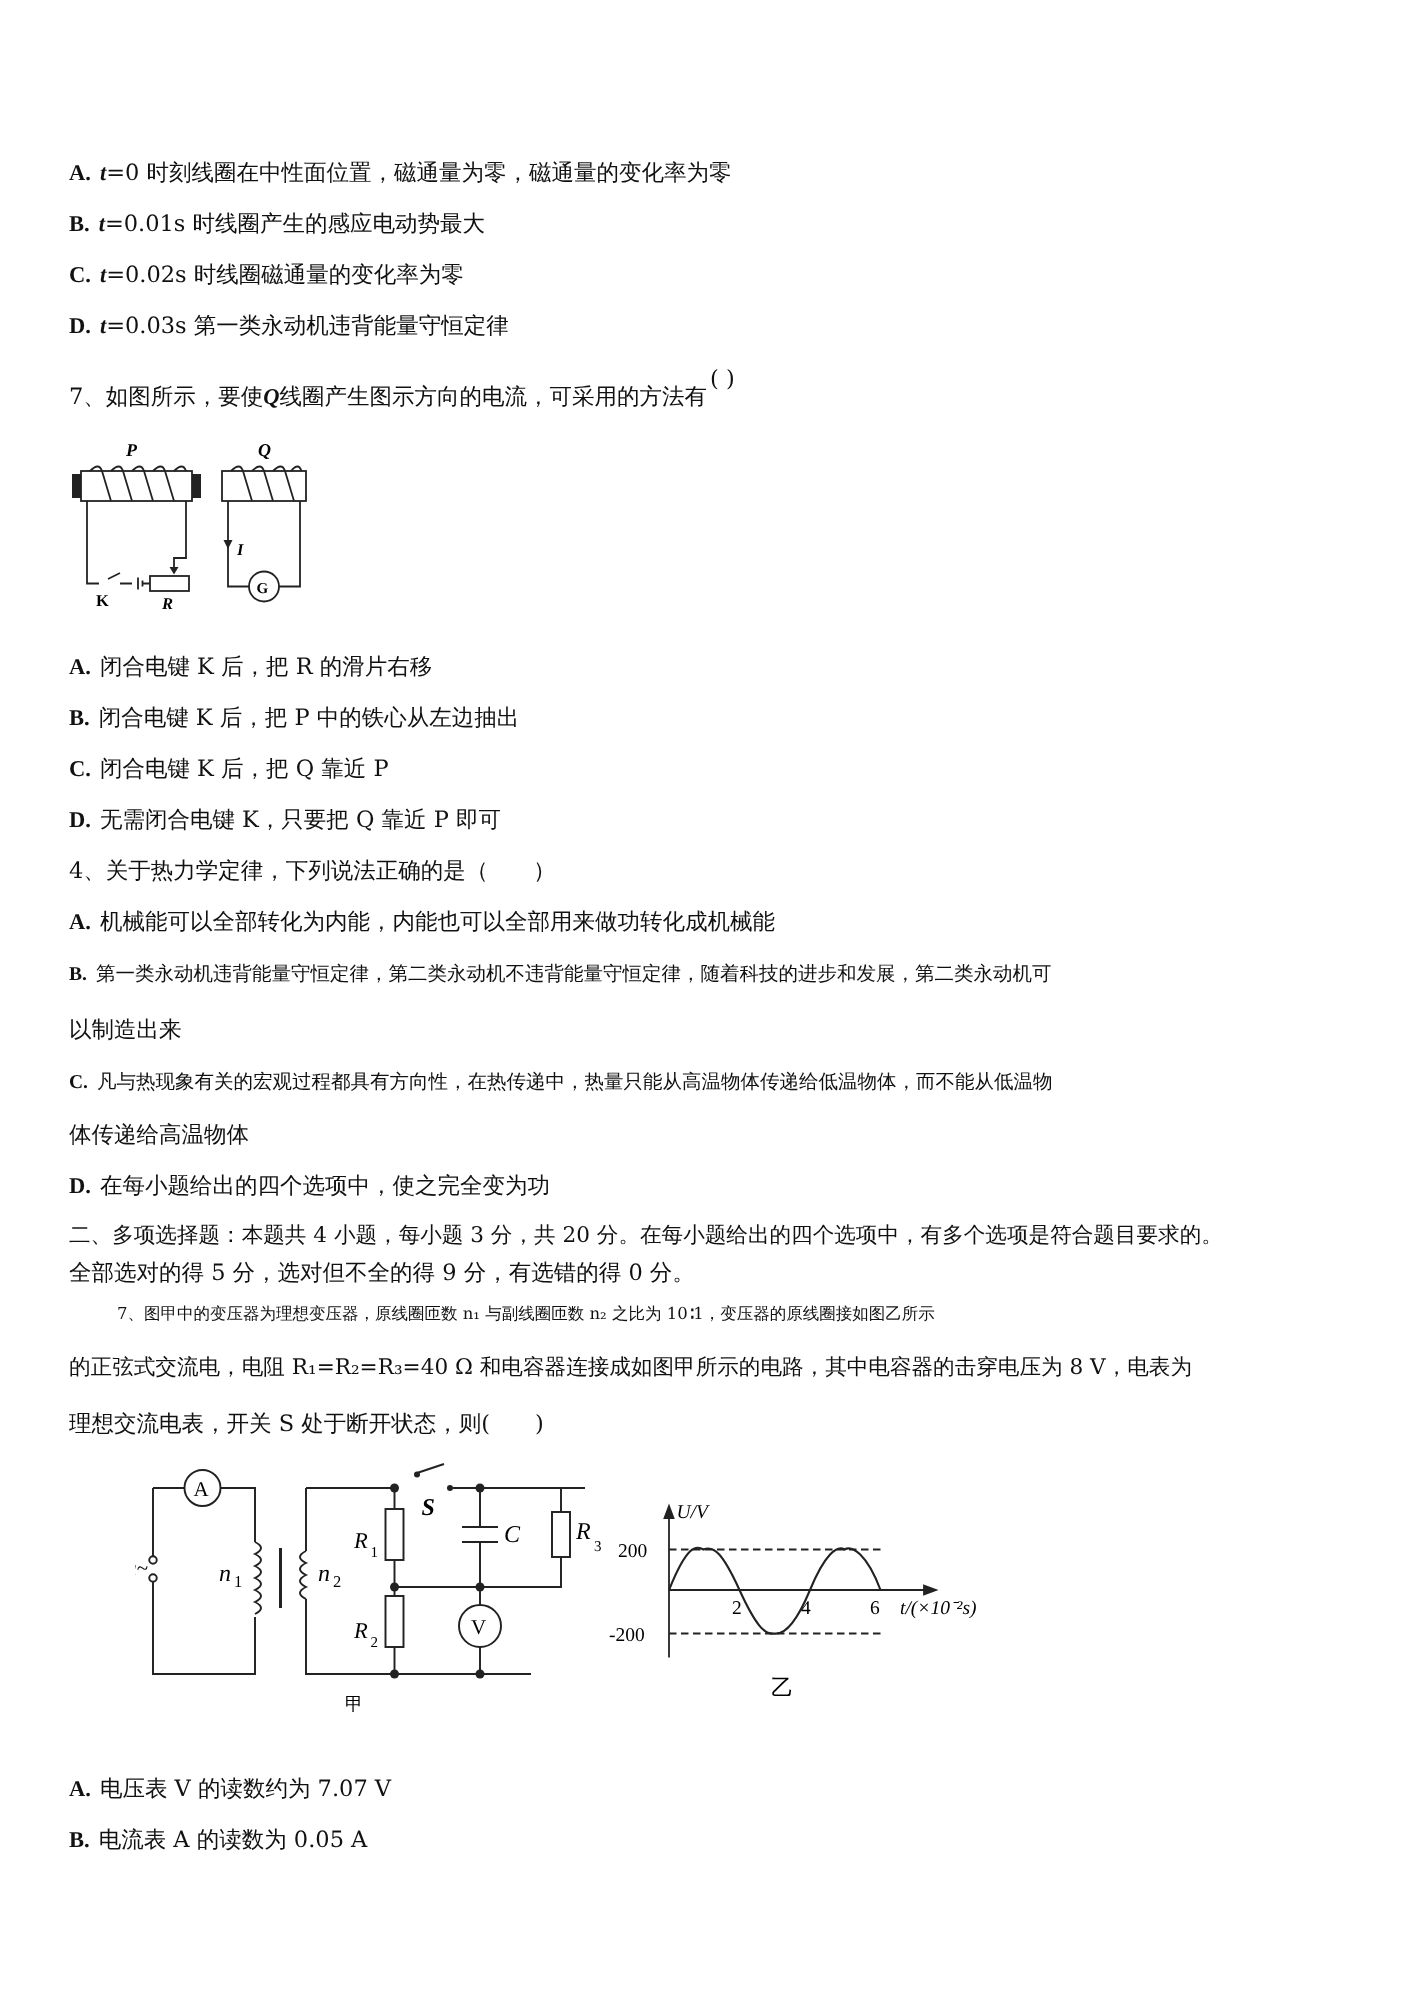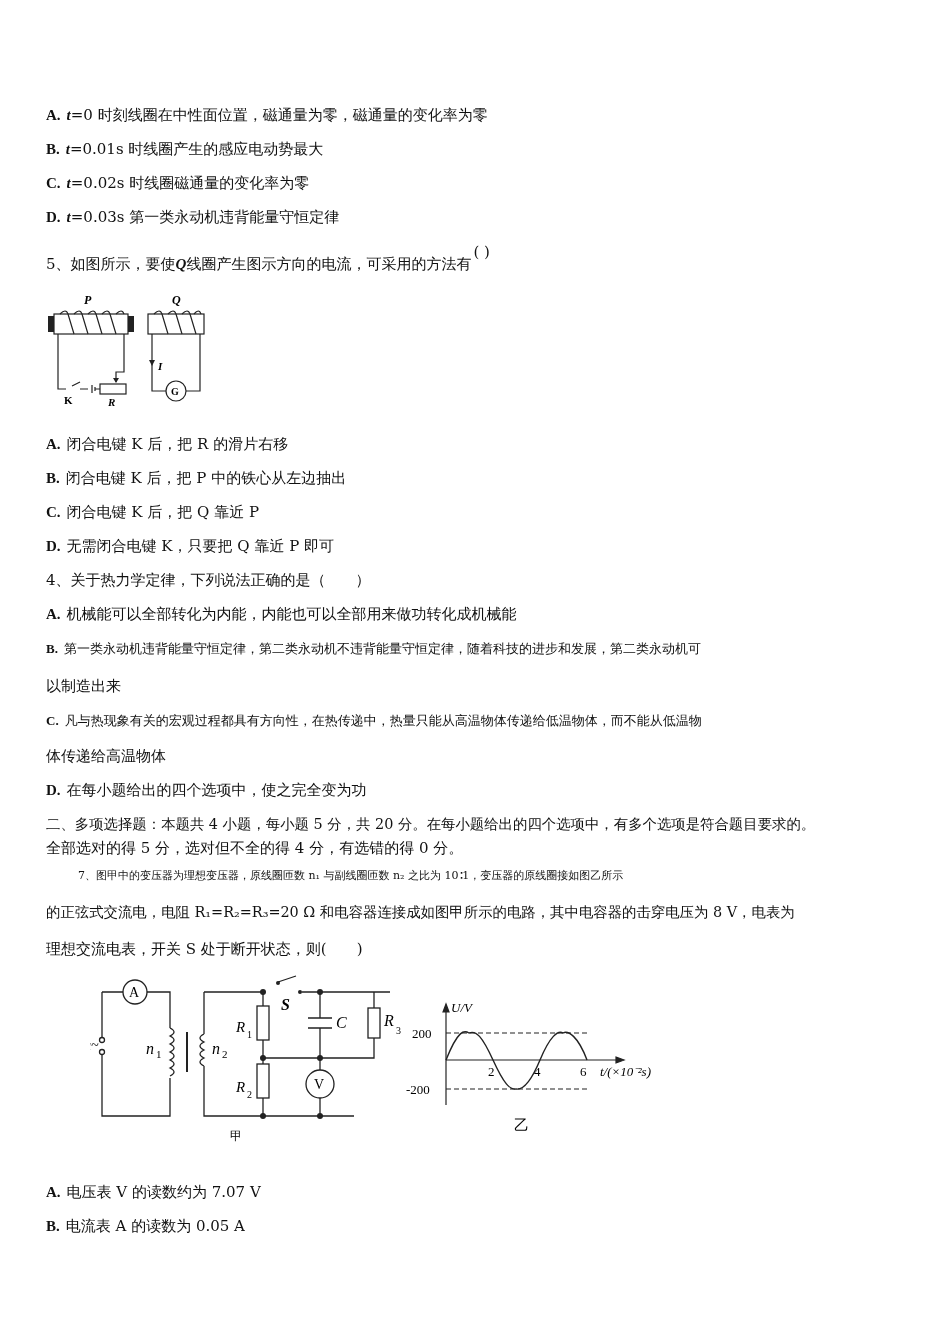--- a/index.html
+++ b/index.html
@@ -12,21 +12,21 @@
   svg text { font-family: "Liberation Serif", serif; }
 </style>
 </head>
 <body>
 
 <div class="line" style="top:101px"><span class="opt-letter">A.</span><span class="it">t</span><span>=0 时刻线圈在中性面位置，磁通量为零，磁通量的变化率为零</span></div>
 <div class="line" style="top:135px"><span class="opt-letter">B.</span><span class="it">t</span><span>=0.01s 时线圈产生的感应电动势最大</span></div>
 <div class="line" style="top:169px"><span class="opt-letter">C.</span><span class="it">t</span><span>=0.02s 时线圈磁通量的变化率为零</span></div>
 <div class="line" style="top:203px"><span class="opt-letter">D.</span><span class="it">t</span><span>=0.03s 第一类永动机违背能量守恒定律</span></div>
 
-<div class="line" style="top:250px"><span>5、如图所示，要使</span><span class="it">Q</span><span>线圈产生图示方向的电流，可采用的方法有</span><span style="position:relative;top:-12px;margin-left:2px">(        )</span></div>
+<div class="line" style="top:250px"><span>7、如图所示，要使</span><span class="it">Q</span><span>线圈产生图示方向的电流，可采用的方法有</span><span style="position:relative;top:-12px;margin-left:2px">(        )</span></div>
 
 <div class="diagram" style="left:44px;top:292px">
   <svg width="170" height="115" viewBox="0 0 170 115">
     <text x="40" y="12" font-size="12" font-style="italic" font-weight="bold">P</text>
     <text x="128" y="12" font-size="12" font-style="italic" font-weight="bold">Q</text>
     <rect x="4" y="24" width="6" height="16" fill="#222"></rect>
     <rect x="84" y="24" width="6" height="16" fill="#222"></rect>
     <rect x="10" y="22" width="74" height="20" fill="none" stroke="#222" stroke-width="1.2"></rect>
     <path d="M16 22 q6 -6 8 0 l6 20 M30 22 q6 -6 8 0 l6 20 M44 22 q6 -6 8 0 l6 20 M58 22 q6 -6 8 0 l6 20 M72 22 q6 -6 8 0" fill="none" stroke="#222" stroke-width="1.2"></path>
     <rect x="104" y="22" width="56" height="20" fill="none" stroke="#222" stroke-width="1.2"></rect>
@@ -51,25 +51,25 @@
 <div class="line" style="top:532px"><span class="opt-letter">D.</span><span>无需闭合电键 K，只要把 Q 靠近 P 即可</span></div>
 
 <div class="line" style="top:566px"><span>4、关于热力学定律，下列说法正确的是（　　）</span></div>
 <div class="line" style="top:600px"><span class="opt-letter">A.</span><span>机械能可以全部转化为内能，内能也可以全部用来做功转化成机械能</span></div>
 <div class="line" style="top:634px;font-size:13px"><span class="opt-letter">B.</span><span>第一类永动机违背能量守恒定律，第二类永动机不违背能量守恒定律，随着科技的进步和发展，第二类永动机可</span></div>
 <div class="line" style="top:672px"><span>以制造出来</span></div>
 <div class="line" style="top:706px;font-size:13px"><span class="opt-letter">C.</span><span>凡与热现象有关的宏观过程都具有方向性，在热传递中，热量只能从高温物体传递给低温物体，而不能从低温物</span></div>
 <div class="line" style="top:742px"><span>体传递给高温物体</span></div>
 <div class="line" style="top:776px"><span class="opt-letter">D.</span><span>在每小题给出的四个选项中，使之完全变为功</span></div>
 
-<div class="line" style="top:810px;font-size:14.4px"><span>二、多项选择题：本题共 4 小题，每小题 5 分，共 20 分。在每小题给出的四个选项中，有多个选项是符合题目要求的。</span></div>
-<div class="line" style="top:834px"><span>全部选对的得 5 分，选对但不全的得 4 分，有选错的得 0 分。</span></div>
+<div class="line" style="top:810px;font-size:14.4px"><span>二、多项选择题：本题共 4 小题，每小题 3 分，共 20 分。在每小题给出的四个选项中，有多个选项是符合题目要求的。</span></div>
+<div class="line" style="top:834px"><span>全部选对的得 5 分，选对但不全的得 9 分，有选错的得 0 分。</span></div>
 
 <div class="line" style="top:861px;left:78px;font-size:11px"><span>7、图甲中的变压器为理想变压器，原线圈匝数 n₁ 与副线圈匝数 n₂ 之比为 10∶1，变压器的原线圈接如图乙所示</span></div>
-<div class="line" style="top:898px;font-size:14.4px"><span>的正弦式交流电，电阻 R₁=R₂=R₃=20 Ω 和电容器连接成如图甲所示的电路，其中电容器的击穿电压为 8 V，电表为</span></div>
+<div class="line" style="top:898px;font-size:14.4px"><span>的正弦式交流电，电阻 R₁=R₂=R₃=40 Ω 和电容器连接成如图甲所示的电路，其中电容器的击穿电压为 8 V，电表为</span></div>
 <div class="line" style="top:935px"><span>理想交流电表，开关 S 处于断开状态，则(　　)</span></div>
 
 <div class="diagram" style="left:90px;top:968px">
   <svg width="300" height="180" viewBox="0 0 300 180">
     <g fill="none" stroke="#222" stroke-width="1.3">
       <path d="M12 24 H33 M57 24 H80 V60"></path>
       <circle cx="45" cy="24" r="12"></circle>
       <path d="M12 24 V70 M12 86 V148 H80 V110"></path>
       <circle cx="12" cy="72" r="2.5"></circle>
       <circle cx="12" cy="84" r="2.5"></circle>

